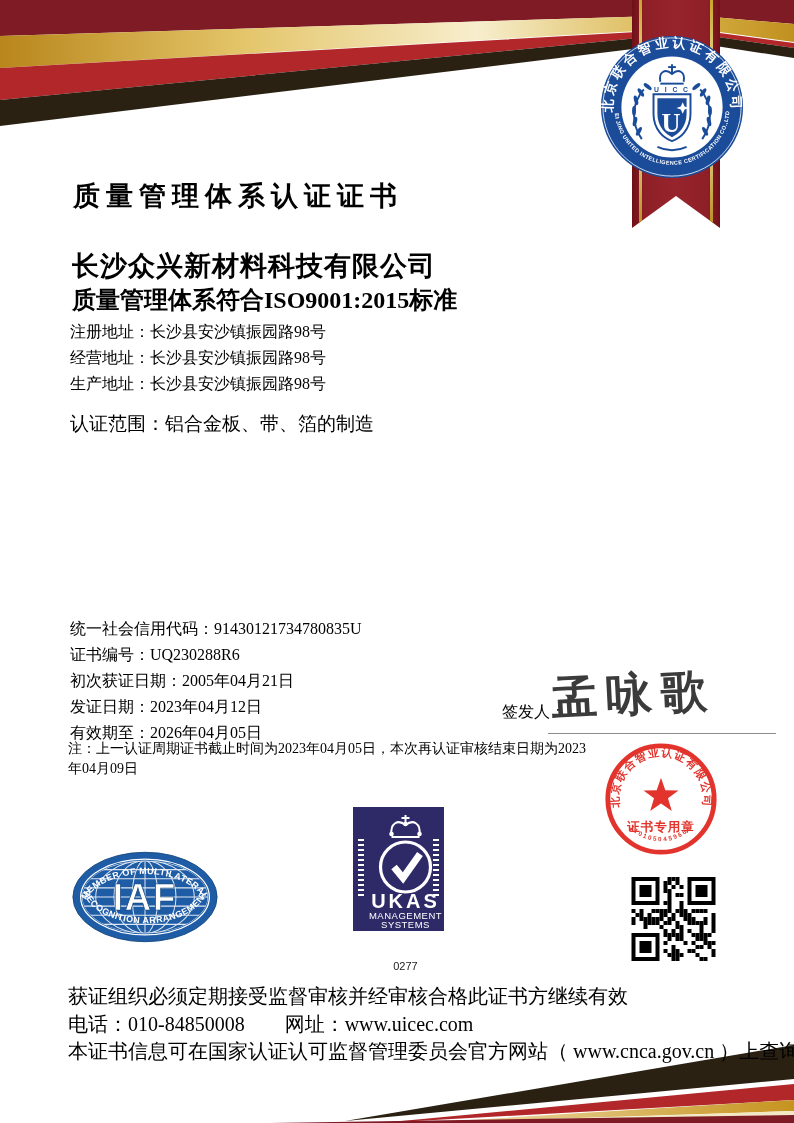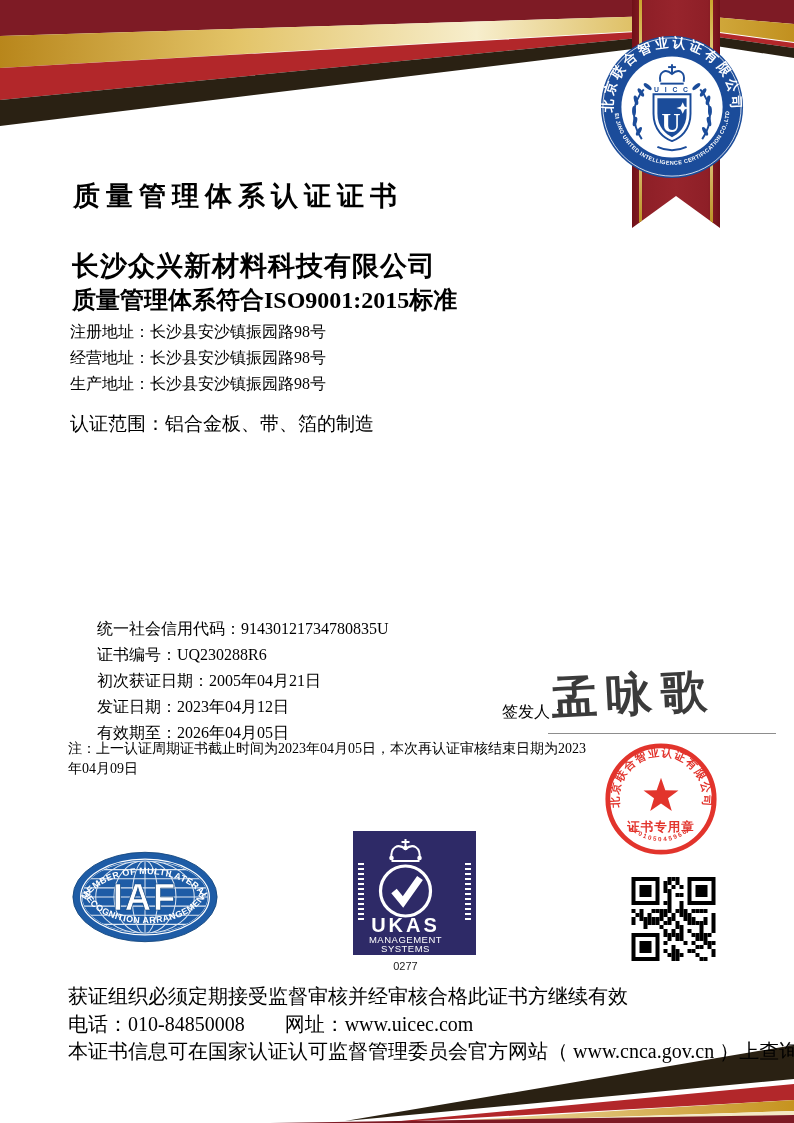--- a/index.html
+++ b/index.html
@@ -18,29 +18,29 @@
   .ribbon .gold.l{left:7px;} .ribbon .gold.r{right:7px;}
   
   .seal{left:599px;top:34px;}
   .stamp{left:603px;top:741px;opacity:.93;}
   
   .title{left:73px;top:178px;font-size:27px;font-weight:bold;letter-spacing:6px;}
   .company{left:72px;top:248px;font-size:27px;font-weight:bold;letter-spacing:1px;}
   .standard{left:72px;top:284px;font-size:24px;font-weight:bold;}
   .addr{left:70px;top:319px;font-size:16px;line-height:26px;white-space:nowrap;}
   .scope{left:70px;top:411px;font-size:19px;white-space:nowrap;}
-  .fields{left:70px;top:616px;font-size:16px;line-height:26px;white-space:nowrap;margin-left:27px;}
+  .fields{left:70px;top:616px;font-size:16px;line-height:26px;white-space:nowrap;}
   .signer-label{left:502px;top:702px;font-size:16px;}
   .signature{left:551px;top:664px;font-size:46px;font-weight:bold;color:#3b3b3b;
              letter-spacing:9px;transform:rotate(-3deg);white-space:nowrap;}
   .sig-line{left:548px;top:733px;width:228px;height:1px;background:#8d8d8d;}
   .note{left:68px;top:739px;font-size:14px;line-height:20px;white-space:nowrap;}
   
   .iaf{left:72px;top:851px;}
-  .ukas-box{left:353px;top:831px;width:123px;height:124px;background:#2e2a67;}
+  .ukas-box{left:353px;top:807px;width:91px;height:124px;background:#2e2a67;}
   .ukas-ticks{position:absolute;top:32px;width:6px;height:60px;
       background:repeating-linear-gradient(to bottom,#fff 0 1.6px,transparent 1.6px 5px);}
   .ukas-ticks.l{left:5px;} .ukas-ticks.r{right:5px;}
   .ukas-num{left:353px;top:960px;width:105px;text-align:center;font-size:11px;
             font-family:"Liberation Sans","DejaVu Sans",sans-serif;color:#222;}
   .qr{left:630px;top:877px;}
   
   .footer{left:68px;top:983px;font-size:20px;line-height:27.5px;white-space:nowrap;}
   svg text{font-family:"Liberation Serif","DejaVu Serif",serif;}
   svg .sans{font-family:"Liberation Sans","DejaVu Sans",sans-serif;}

